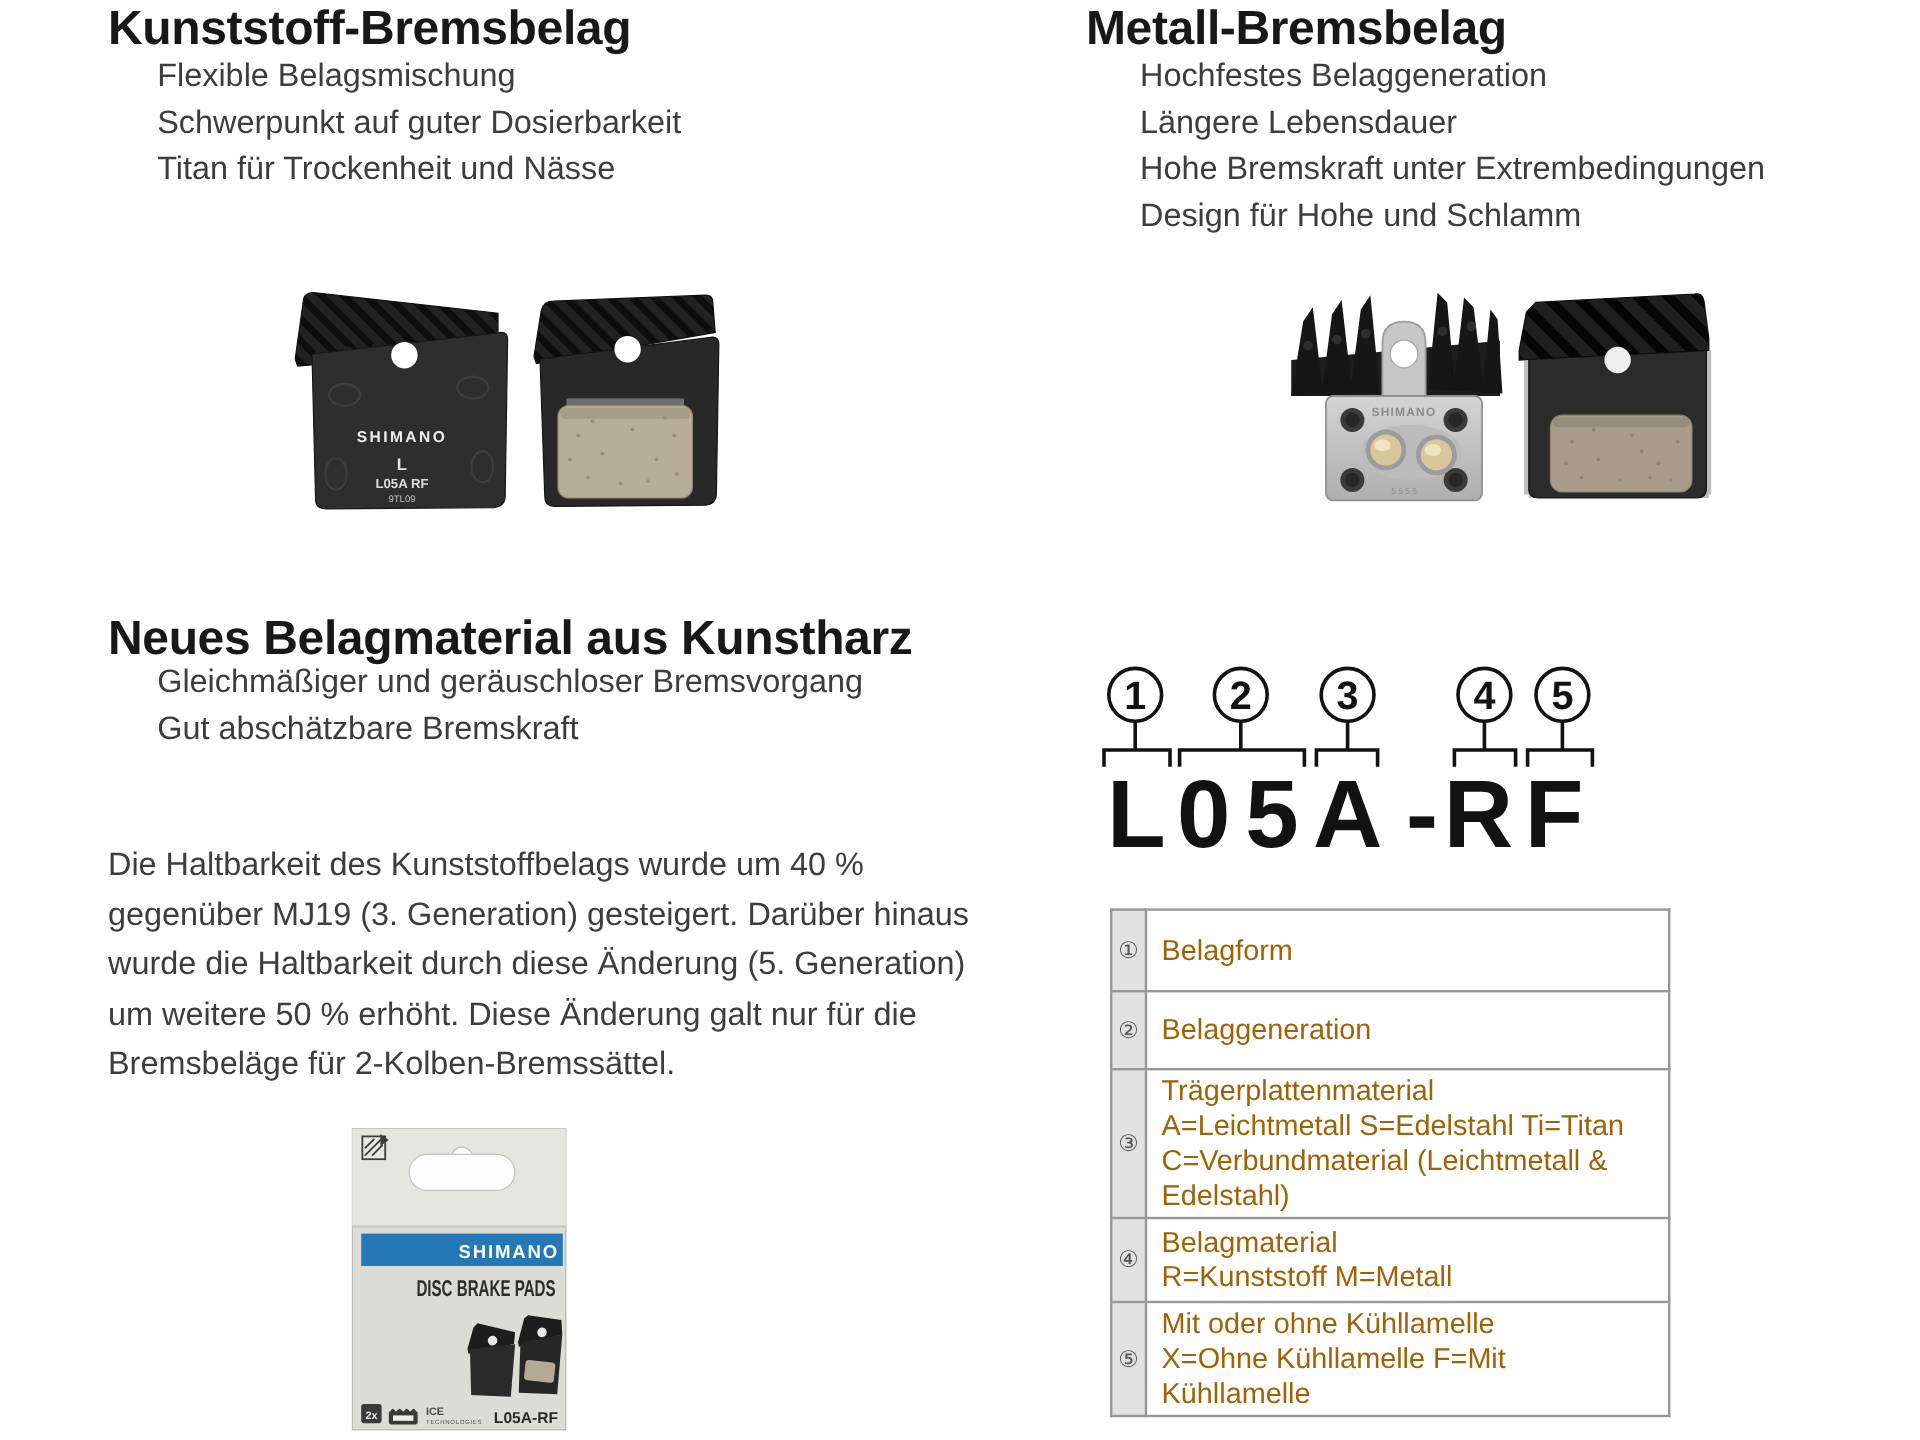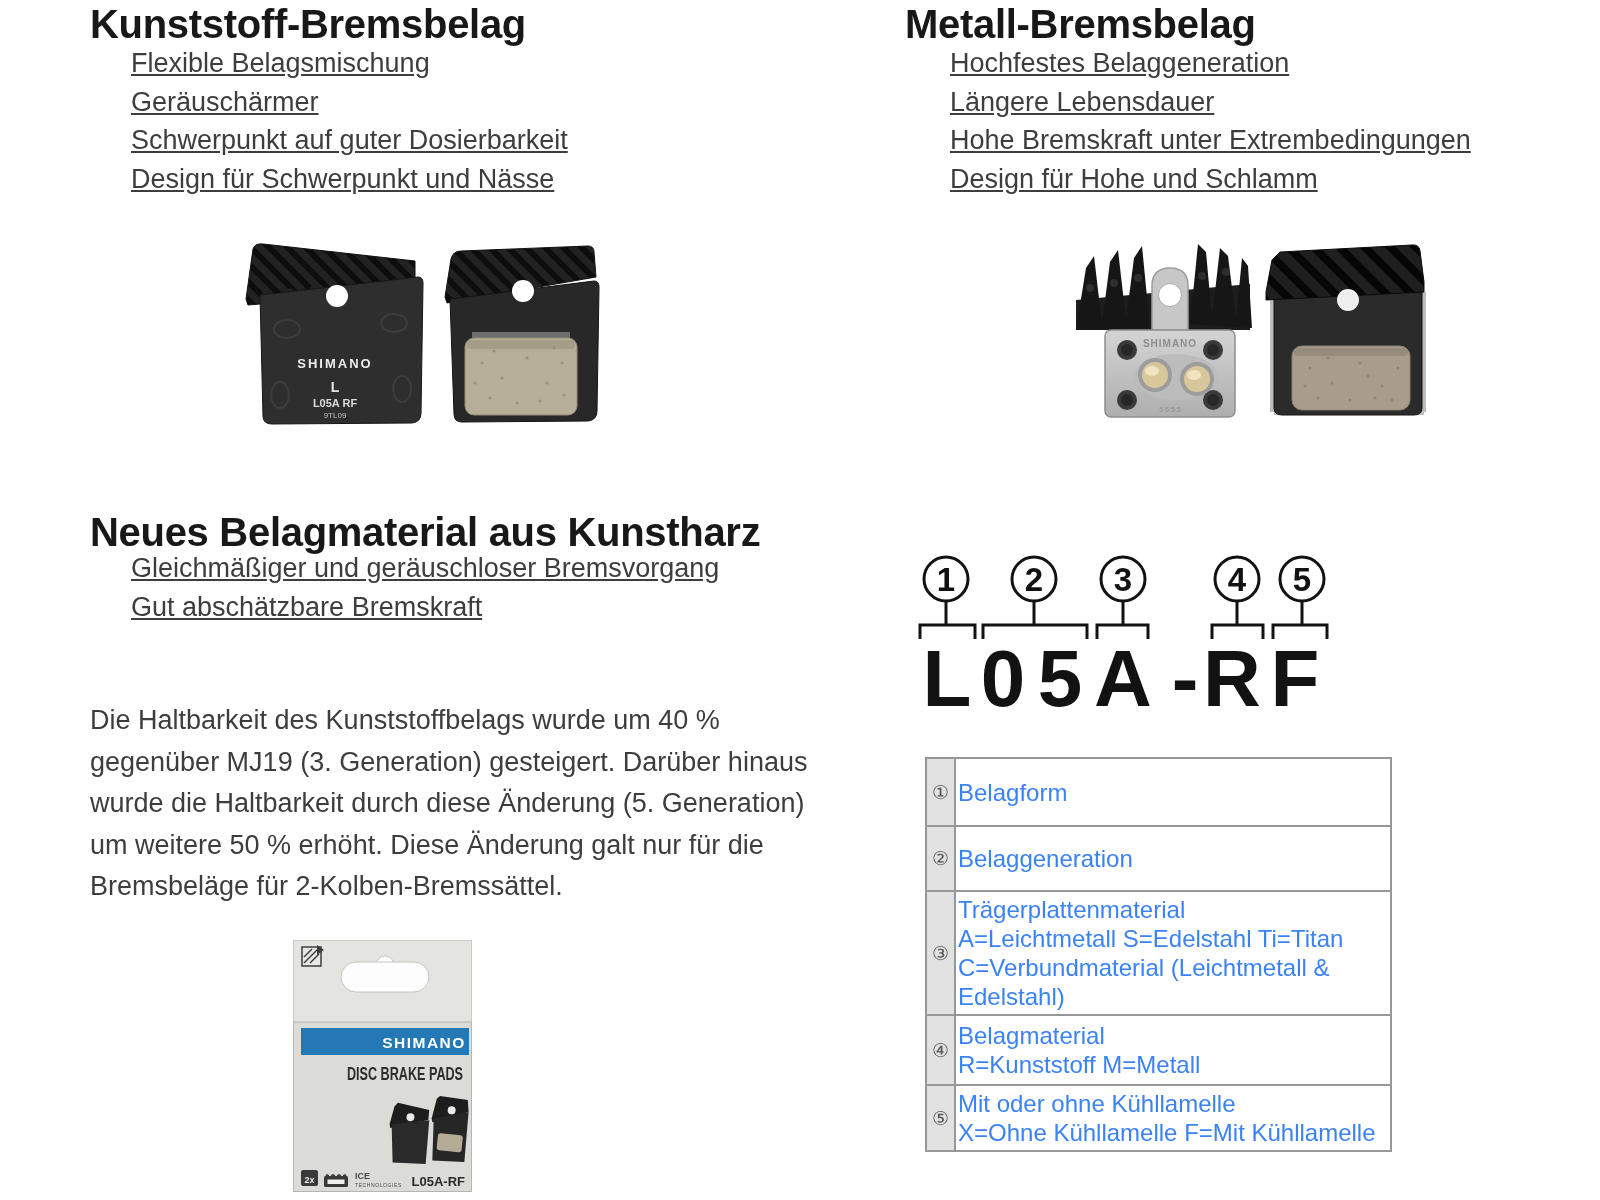--- a/index.html
+++ b/index.html
@@ -4,57 +4,56 @@
 <style>
   html,body{margin:0;padding:0;background:#ffffff;}
   .page{
     position:relative;width:1600px;height:1200px;background:#ffffff;
     font-family:"Liberation Sans",sans-serif;overflow:hidden;color:#3d3d3d;
   }
   .h{
     position:absolute;font-weight:700;font-size:40px;color:#181818;
     white-space:nowrap;letter-spacing:-0.3px;
   }
-  .list{position:absolute;font-size:27px;color:#3d3d3d;line-height:38.7px;white-space:nowrap;text-decoration:underline;}
+  .list{position:absolute;font-size:27px;color:#3d3d3d;line-height:38.7px;white-space:nowrap;}
   .para{
     position:absolute;left:90px;top:700px;width:752px;
     font-size:27px;color:#3d3d3d;line-height:41.5px;
   }
   .fig{position:absolute;}
   svg text{font-family:"Liberation Sans",sans-serif;}
   .codetable{
     position:absolute;left:925px;top:757px;width:467px;
     border-collapse:collapse;table-layout:fixed;
   }
   .codetable td{border:2px solid #979797;vertical-align:middle;}
   .codetable td.num{
     width:27px;background:#e1e1e1;text-align:center;
     font-size:19px;color:#555;padding:0;
   }
   .codetable td.txt{
-    font-size:24px;color:#3b82f6;line-height:29px;
-    padding:3px 2px;white-space:pre-line;
+    font-size:24px;color:#a16207;line-height:29px;
+    padding:3px 12px;white-space:pre-line;
   }
   .codetable tr:nth-child(1){height:68px}
   .codetable tr:nth-child(2){height:65px}
   .codetable tr:nth-child(3){height:122px}
   .codetable tr:nth-child(4){height:70px}
   .codetable tr:nth-child(5){height:63px}
 </style>
 </head>
 <body>
 
 <div class="page">
 
   <div class="h" style="left:90px;top:2px">Kunststoff-Bremsbelag</div>
   <div class="list" style="left:131px;top:44px">
     <div>Flexible Belagsmischung</div>
-    <div>Geräuschärmer</div>
     <div>Schwerpunkt auf guter Dosierbarkeit</div>
-    <div>Design für Schwerpunkt und Nässe</div>
+    <div>Titan für Trockenheit und Nässe</div>
   </div>
 
   <svg class="fig" style="left:232px;top:233px" width="370" height="195" viewBox="0 0 370 195">
     <defs>
       <pattern id="hatchA" width="13" height="13" patternUnits="userSpaceOnUse" patternTransform="rotate(-45)">
         <rect width="13" height="13" fill="#222222"></rect>
         <rect width="6" height="13" fill="#0d0d0d"></rect>
       </pattern>
     </defs>
 

